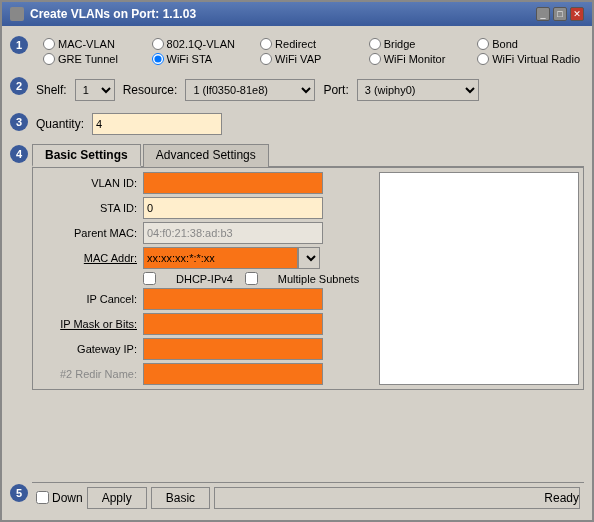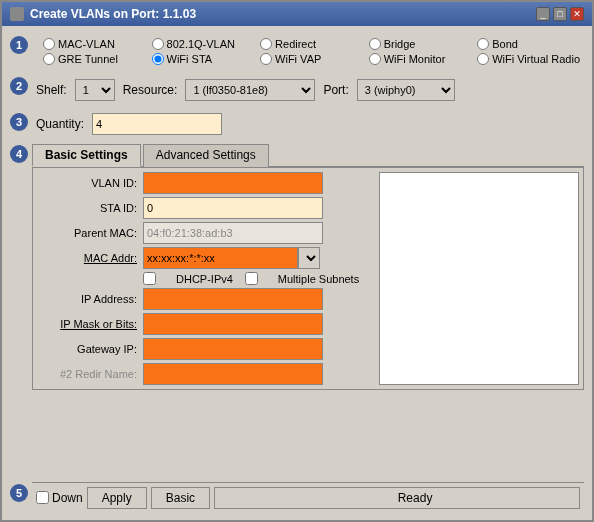--- a/index.html
+++ b/index.html
@@ -263,21 +263,21 @@
       cursor: pointer;
       height: 22px;
     }
     .status-bar {
       flex: 1;
       background: #d4d0c8;
       border: 1px solid #888;
       height: 22px;
       display: flex;
       align-items: center;
-      justify-content: center;
+      justify-content: flex-end;
       font-size: 12px;
       padding-left: 36px;
     }
     .down-check {
       display: flex;
       align-items: center;
       gap: 3px;
       font-size: 12px;
     }
   </style>
@@ -354,21 +354,21 @@
         <div class="field-row">
           <span class="field-label">Shelf:</span>
           <select style="width:40px">
             <option>1</option>
           </select>
           <span class="field-label">Resource:</span>
           <select style="width:130px">
             <option>1 (lf0350-81e8)</option>
           </select>
           <span class="field-label">Port:</span>
-          <select style="width:98px">
+          <select style="width:122px">
             <option>3 (wiphy0)</option>
           </select>
         </div>
       </div>
     </div>
 
     <div class="step-row">
       <div class="step-num">3</div>
       <div class="step-content">
         <div class="quantity-row">
@@ -418,21 +418,21 @@
                 <input type="checkbox" id="dhcp-ipv4" style="">
                 <label for="dhcp-ipv4">DHCP-IPv4</label>
               </div>
               <div class="checkbox-item">
                 <input type="checkbox" id="mult-subnets" style="">
                 <label for="mult-subnets">Multiple Subnets</label>
               </div>
             </div>
 
             <div class="form-row">
-              <label>IP Address:</label>
+              <label>IP Cancel:</label>
               <input type="text" style="width: 180px;">
             </div>
 
             <div class="form-row">
               <label class="underline">IP Mask or Bits:</label>
               <input type="text" style="width: 180px;">
             </div>
 
             <div class="form-row">
               <label>Gateway IP:</label>

